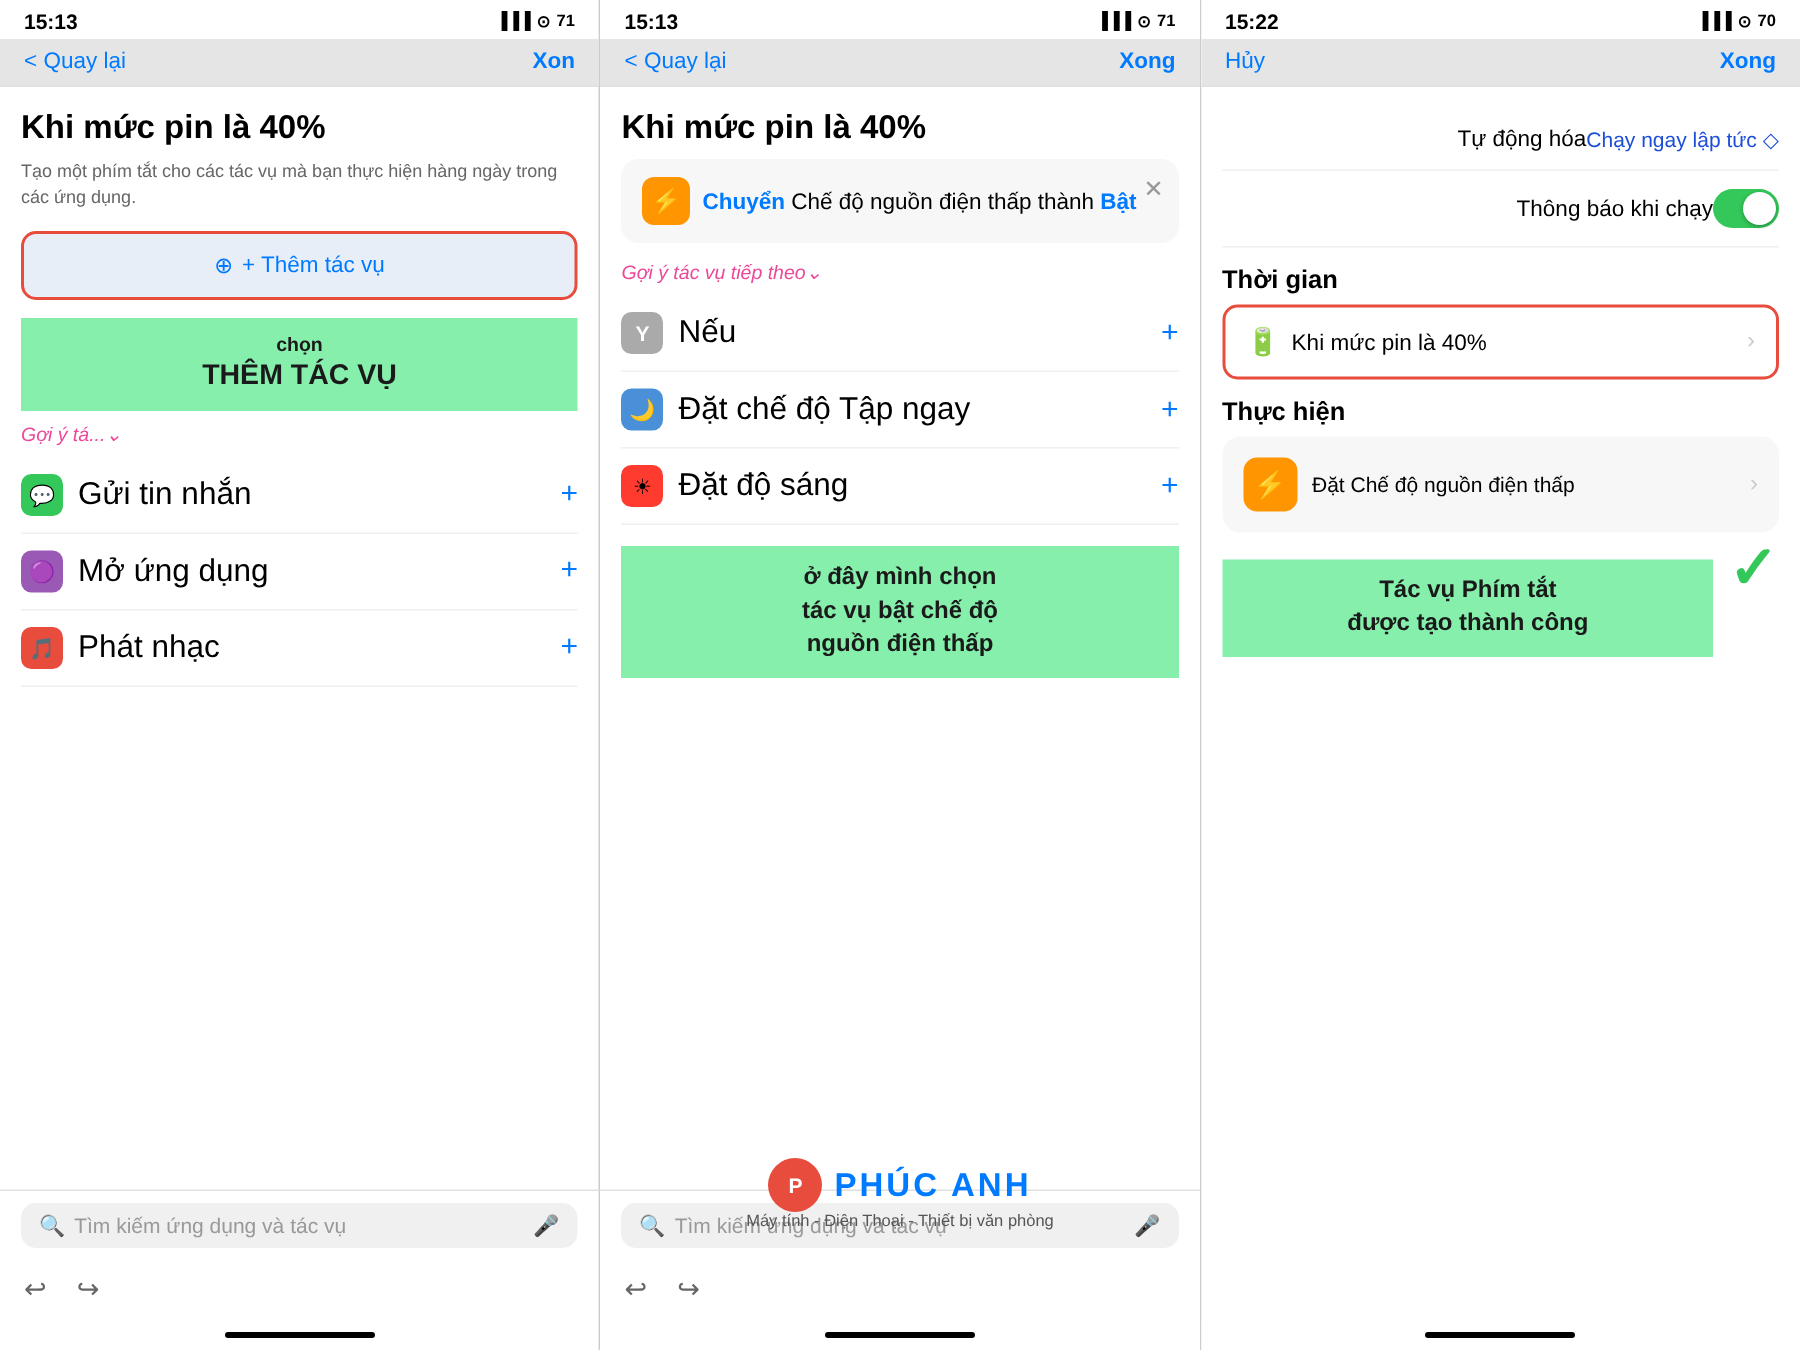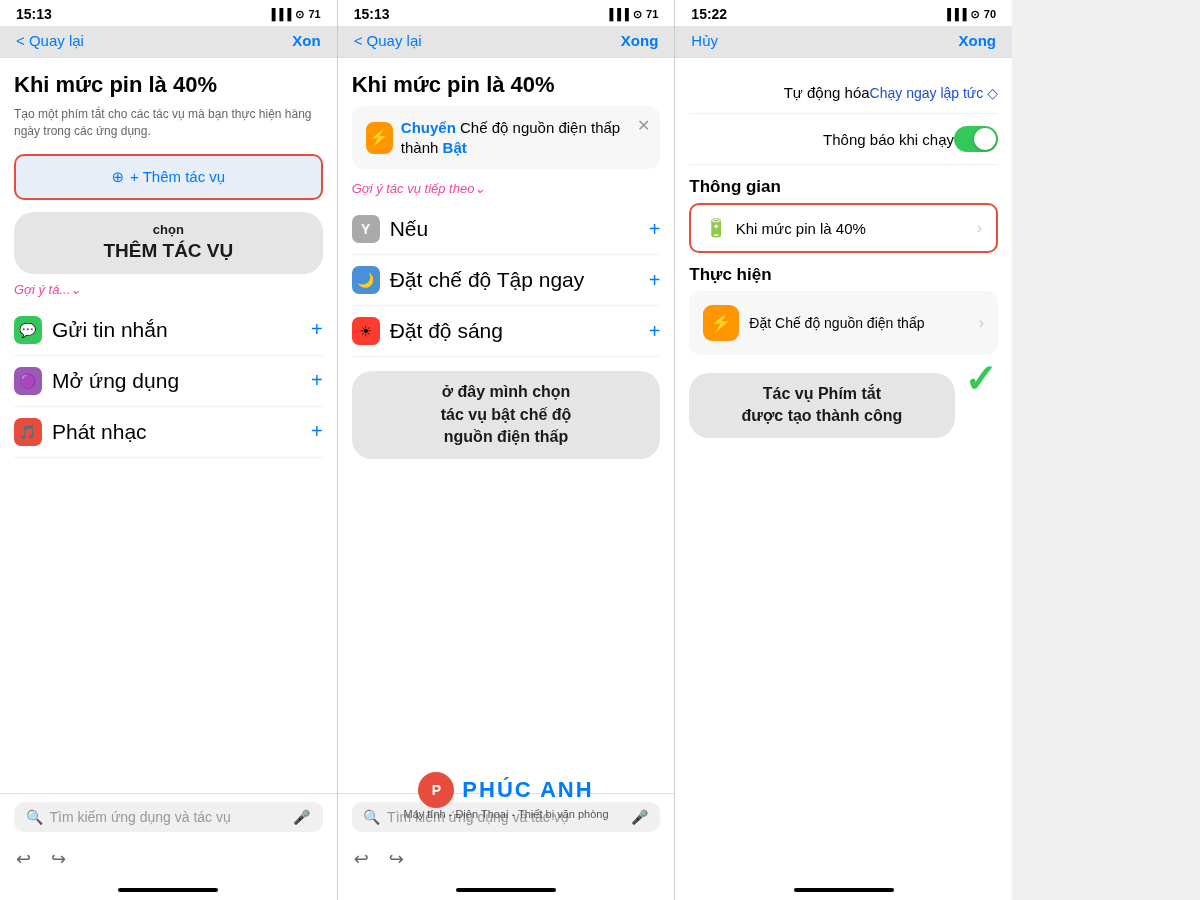--- a/index.html
+++ b/index.html
@@ -108,22 +108,22 @@
       width: 28px; height: 28px;
       border-radius: 7px;
       display: flex; align-items: center; justify-content: center;
       font-size: 14px;
     }
     .action-text { font-size: 21px; color: #000; }
     .action-plus { color: #007AFF; font-size: 20px; font-weight: 300; }
 
     
     .callout {
-      background: #e5e5e5;
-      border-radius: 20px;
+      background: #86efac;
+      border-radius: 0;
       padding: 10px 14px;
       margin: 8px 0;
       font-size: 15px;
       font-weight: 800;
       color: #1a1a1a;
       text-align: center;
       line-height: 1.3;
     }
     .callout-small {
       font-size: 13px;
@@ -290,21 +290,21 @@
       color: #007AFF;
       letter-spacing: 2px;
     }
     .watermark-sub {
       font-size: 11px;
       color: #555;
     }
 
     .phones-wrapper {
       display: flex;
-      width: 1012px;
+      width: 1200px;
       height: 900px;
       position: relative;
     }
   </style>
 </head>
 <body>
 
 <div class="phones-wrapper">
 
   <div class="phone">
@@ -483,21 +483,21 @@
           <span>Chạy ngay lập tức</span>
           <span>◇</span>
         </div>
       </div>
 
       <div class="setting-row">
         <span class="setting-label">Thông báo khi chạy</span>
         <div class="toggle-on"></div>
       </div>
 
-      <div class="section-title">Thông gian</div>
+      <div class="section-title">Thời gian</div>
 
       <div class="trigger-card">
         <div class="trigger-card-left">
           <span class="battery-icon">🔋</span>
           <span class="trigger-text">Khi mức pin là 40%</span>
         </div>
         <span class="chevron">›</span>
       </div>
 
       <div class="section-title">Thực hiện</div>

